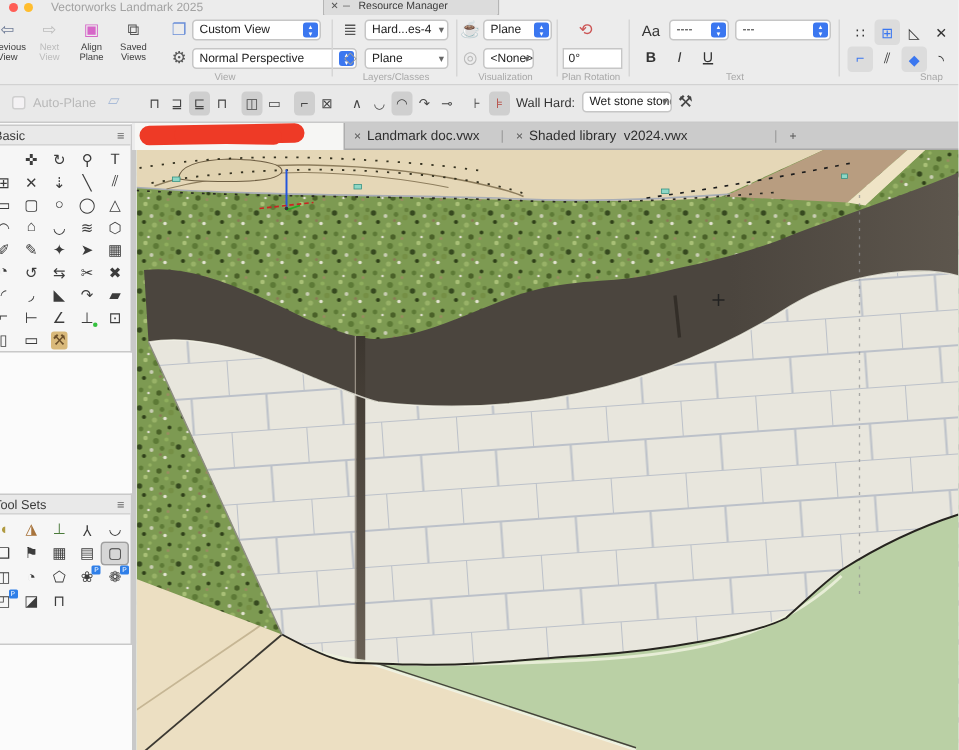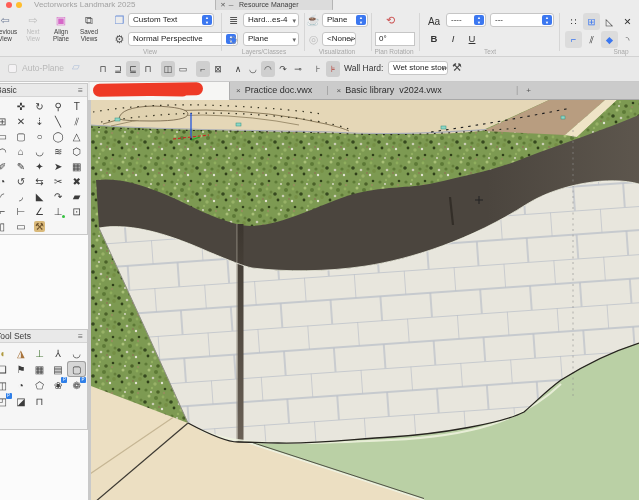--- a/index.html
+++ b/index.html
@@ -107,21 +107,21 @@
 <div class="toolbar">
   <div class="viewbtns">
 
   <div class="tbbtn"><span class="g" style="color: rgb(110, 123, 150);">⇦</span><span>Previous View</span></div>
       <div class="tbbtn dim"><span class="g" style="color: rgb(188, 188, 188);">⇨</span><span>Next View</span></div>
       <div class="tbbtn"><span class="g" style="color: rgb(214, 103, 200);">▣</span><span>Align Plane</span></div>
       <div class="tbbtn"><span class="g" style="color: rgb(85, 85, 85);">⧉</span><span>Saved Views</span></div>
     </div>
   <span class="miniicon" style="left:112px;top:3px;color:#6b8fd8">❐</span>
   <div class="select blue" style="left:128px;top:3px;width:86px">
-    <span>Custom Text</span>
+    <span>Custom View</span>
     <span class="bluecaret"><span>▲</span><br><span>▼</span></span>
   </div>
   <span class="miniicon" style="left:112px;top:22px">⚙</span>
   <div class="select blue" style="left:128px;top:22px;width:110px">
     <span>Normal Perspective</span>
     <span class="bluecaret"><span>▲</span><br><span>▼</span></span>
   </div>
   <span class="seclabel" style="left:130px;width:40px">View</span>
   <div class="vdiv" style="left:221px"></div>
 
@@ -266,22 +266,22 @@
 
 <div class="tabbar">
   <div class="atab">
     <span class="close">×</span>
     <span class="suffix">wx</span>
     <span class="scrib1"></span>
     <span class="scrib2"></span>
   </div>
   <div class="tabs-rest">
 
-  <div class="tab"><span class="close">×</span><span>Practice doc.vwx</span></div>
-      <div class="tab"><span class="tabdiv">|</span><span class="close">×</span><span>Basic library  v2024.vwx</span></div>
+  <div class="tab"><span class="close">×</span><span>Landmark doc.vwx</span></div>
+      <div class="tab"><span class="tabdiv">|</span><span class="close">×</span><span>Shaded library  v2024.vwx</span></div>
     </div>
   <div class="newtab" style="position:absolute;left:412px;top:0">
     <span class="tabdiv">|</span><span class="plus">+</span>
   </div>
 </div>
 
 <div class="leftfill"></div>
 
 <div class="palette basic">
   <div class="phead" able="true">

